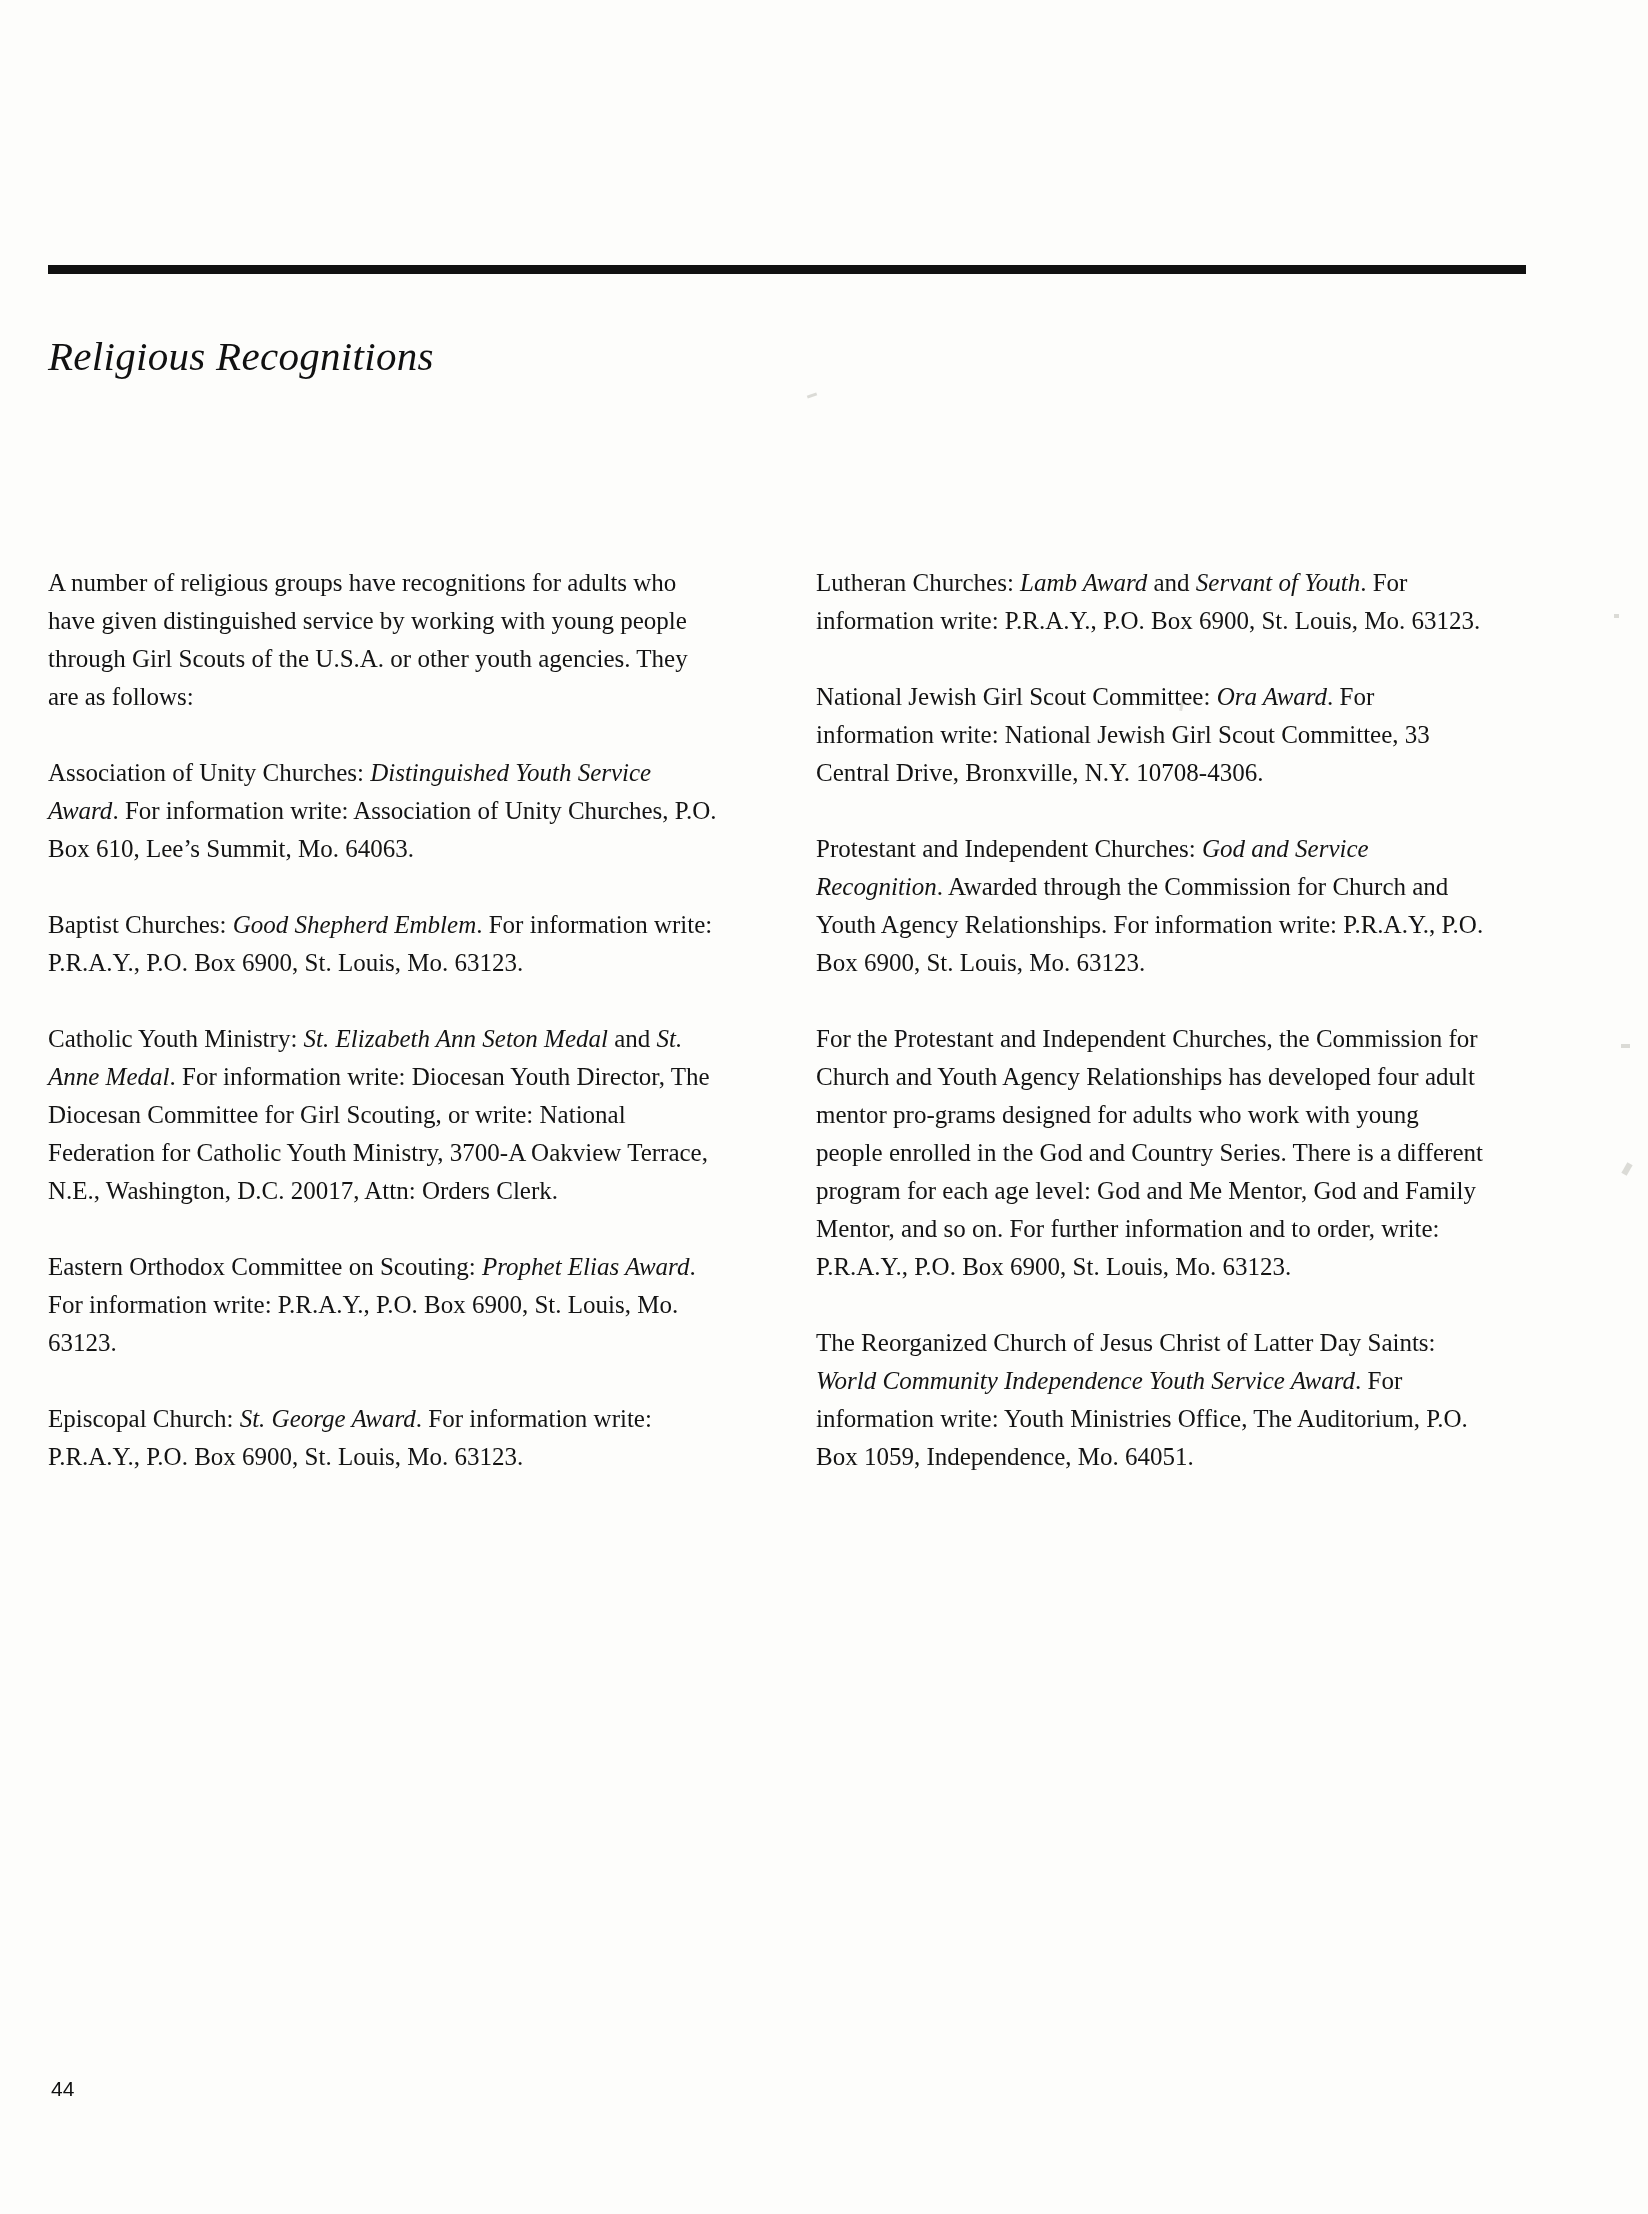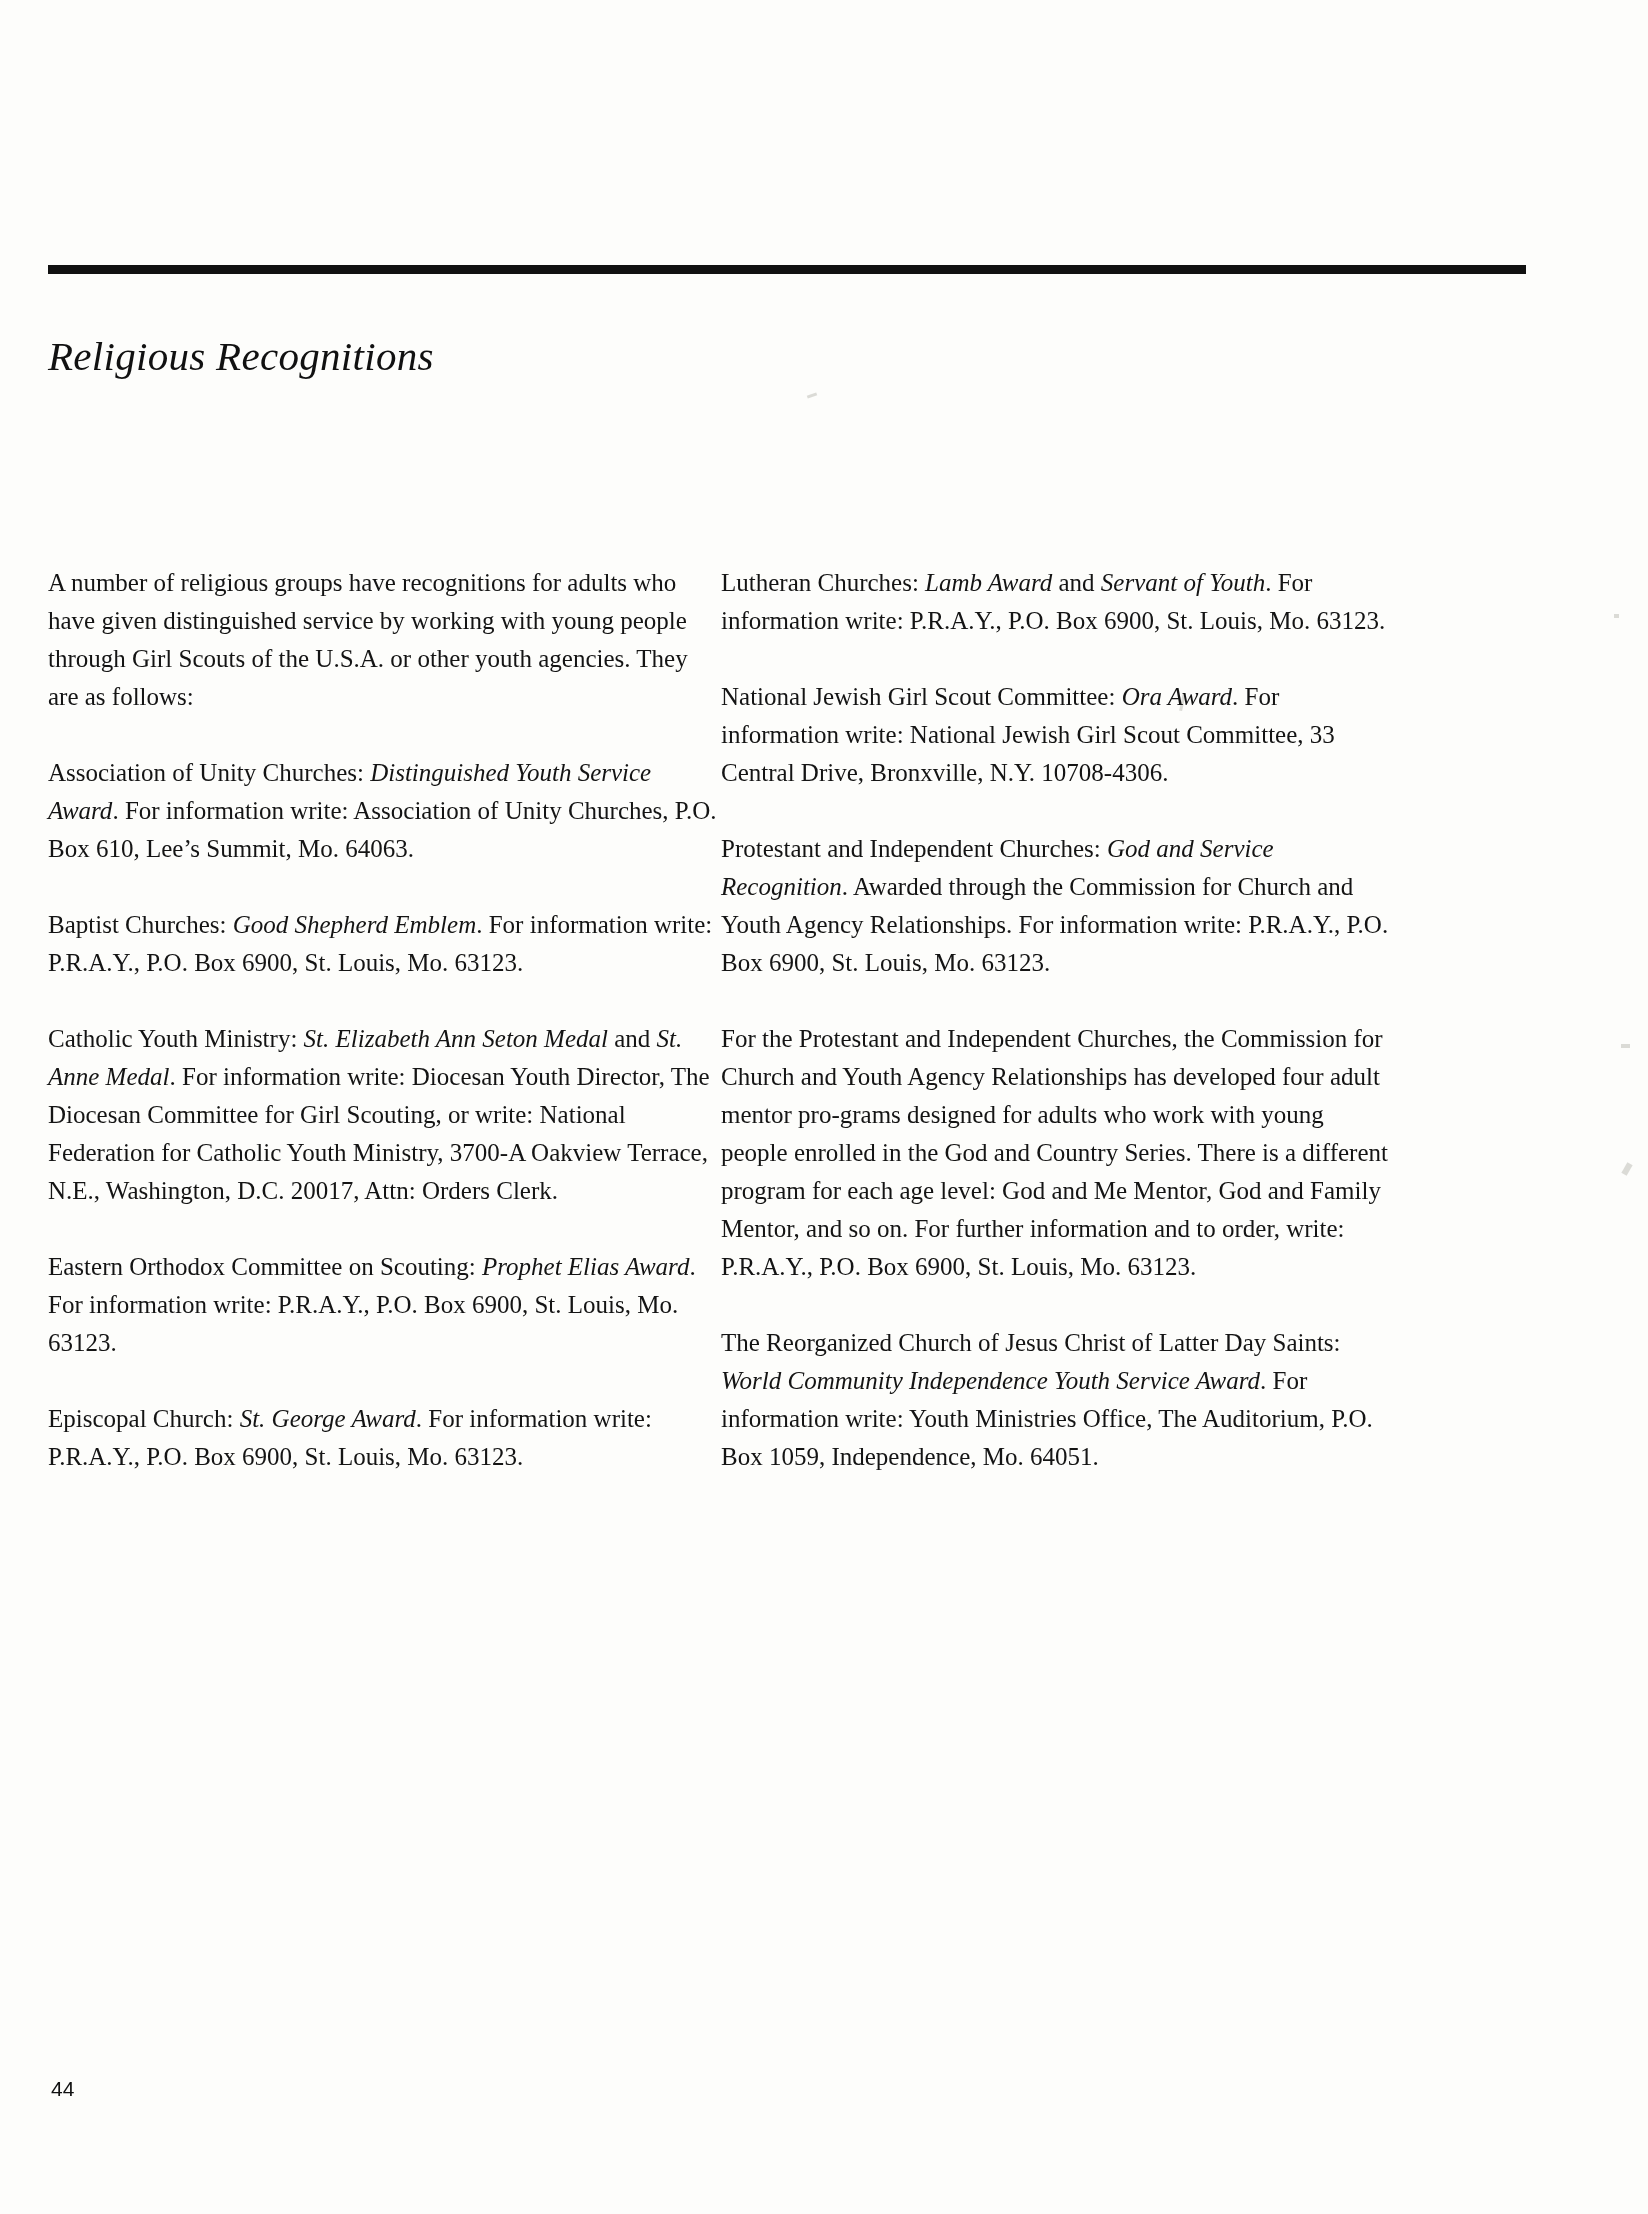--- a/index.html
+++ b/index.html
@@ -38,20 +38,21 @@
     color: #111;
     font-family: "Liberation Serif", serif;
     margin-top: 23px;
   }
   .columns {
     position: absolute;
     left: 48px;
     top: 564px;
     width: 1485px;
     display: flex;
+    gap: 95px;
   }
   .col {
     width: 673px;
   }
   .para {
     font-size: 25px;
     line-height: 38px;
     margin: 0 0 38px 0;
     color: #141414;
     text-align: left;

